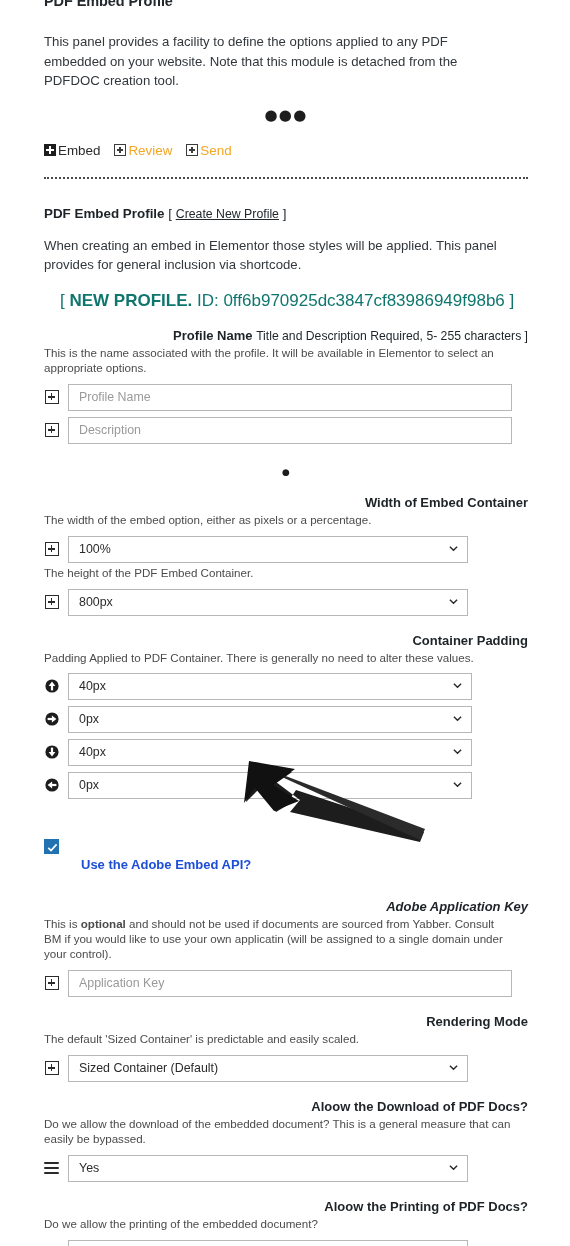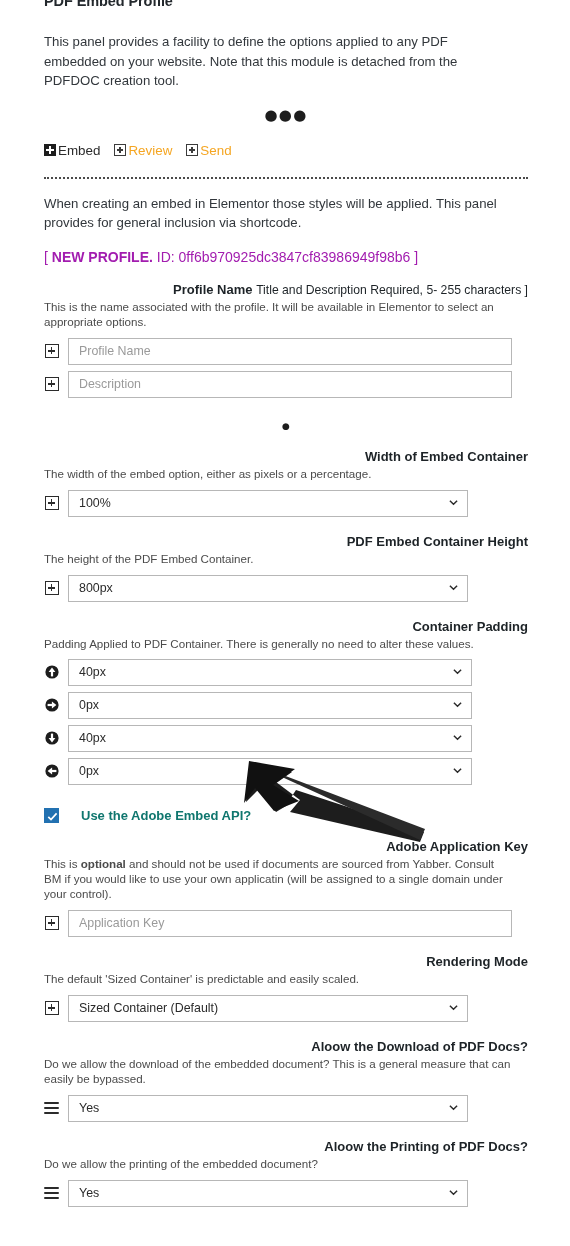--- a/index.html
+++ b/index.html
@@ -112,23 +112,23 @@
     font-size: 12.3px;
   }
   .body-para {
     font-size: 13.2px;
     line-height: 19.5px;
     color: #32373c;
     margin: 15px 0 0 0;
     width: 468px;
   }
   .profile-id {
-    font-size: 14px;
-    color: #a21caf;
-    margin: 16px 0 0 0;
+    font-size: 17px;
+    color: #0f766e;
+    margin: 16px 0 0 16px;
   }
   .profile-id b { font-weight: bold; }
 
   .field-head {
     font-size: 13px;
     font-weight: bold;
     color: #1d2327;
     margin: 17px 0 0 0;
     text-align: right;
   }
@@ -199,22 +199,23 @@
     width: 15px; height: 15px;
     background: #2271b1;
     border: 1px solid #2271b1;
     position: relative;
     flex: 0 0 15px;
   }
   .checkbox svg { position: absolute; left: 1px; top: 1px; }
   .check-label {
     font-size: 13px;
     font-weight: bold;
-    color: #0f766e;
+    color: #1d4ed8;
     margin-left: 22px;
+    margin-top: 35px;
   }
 
   
   .anno {
     position: absolute;
     left: 0; top: 0;
     width: 570px; height: 1246px;
     pointer-events: none;
   }
 </style>
@@ -239,20 +240,26 @@
       <span class="tab-label">Review</span>
     </div>
     <div class="tab inactive">
       <span class="plus-outline"></span>
       <span class="tab-label">Send</span>
     </div>
   </div>
 
   <hr class="dotted-rule">
 
+  <div class="section-head">
+    <span>PDF Embed Profile</span>
+    <span class="reg">[</span>
+    <a href="#">Create New Profile</a>
+    <span class="reg">]</span>
+  </div>
 
   <p class="body-para">When creating an embed in Elementor those styles will be applied. This panel provides for general inclusion via shortcode.</p>
 
   <p class="profile-id">
     <span>[</span>
     <b>NEW PROFILE.</b><span> ID: 0ff6b970925dc3847cf83986949f98b6 ]</span>
   </p>
 
   <div class="field-head">
     <span>Profile Name</span>
@@ -287,21 +294,20 @@
         <span class="ibox"></span>
       </span>
     <div class="select-input narrow">
       <span>100%</span>
       <svg class="caret" viewBox="0 0 10 10">
           <path d="M1 3 L5 7 L9 3" stroke="#2b2b2b" stroke-width="1.6" fill="none"></path>
         </svg>
     </div>
   </div>
 
-  <div class="field-head">PDF Embed Container Height</div>
   <p class="field-desc">The height of the PDF Embed Container.</p>
   <div class="ctrl-row">
     <span class="icon-slot">
         <span class="ibox"></span>
       </span>
     <div class="select-input narrow">
       <span>800px</span>
       <svg class="caret" viewBox="0 0 10 10">
           <path d="M1 3 L5 7 L9 3" stroke="#2b2b2b" stroke-width="1.6" fill="none"></path>
         </svg>
@@ -377,21 +383,21 @@
 
   <div class="check-row">
     <span class="checkbox">
       <svg width="13" height="13" viewBox="0 0 13 13">
           <path d="M2.3 6.8 L5 9.5 L10.6 3.4" stroke="#ffffff" stroke-width="1.7" fill="none"></path>
         </svg>
     </span>
     <span class="check-label">Use the Adobe Embed API?</span>
   </div>
 
-  <div class="field-head" style="margin-top:16px;">Adobe Application Key</div>
+  <div class="field-head" style="margin-top:27px;font-style:italic;">Adobe Application Key</div>
   <p class="field-desc"><span>This is </span><b>optional</b><span> and should not be used if documents are sourced from Yabber. Consult BM if you would like to use your own applicatin (will be assigned to a single domain under your control).</span></p>
   <div class="ctrl-row">
     <span class="icon-slot">
         <span class="ibox"></span>
       </span>
     <div class="text-input">
       <span class="ph">Application Key</span>
     </div>
   </div>
 

